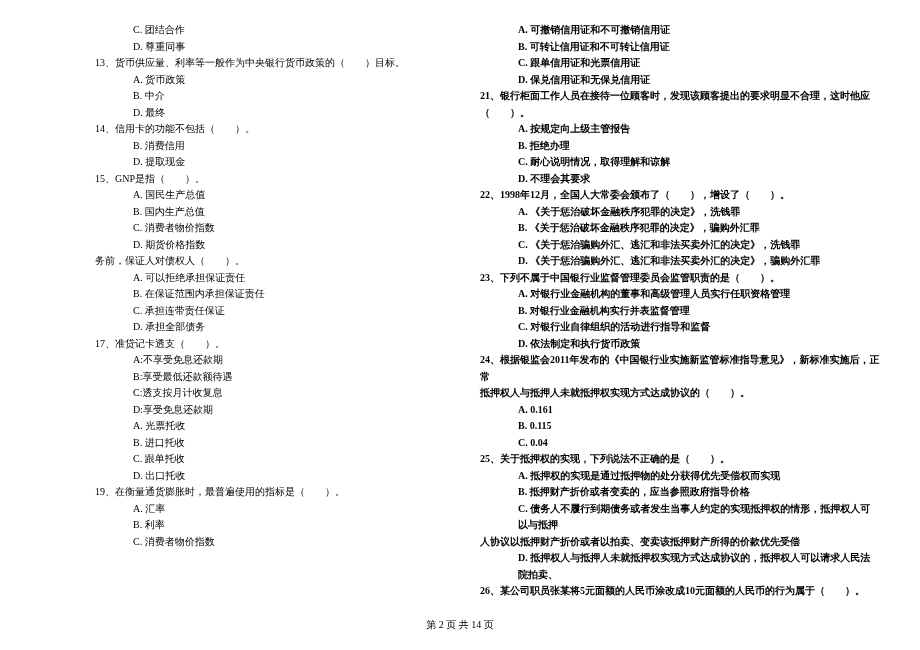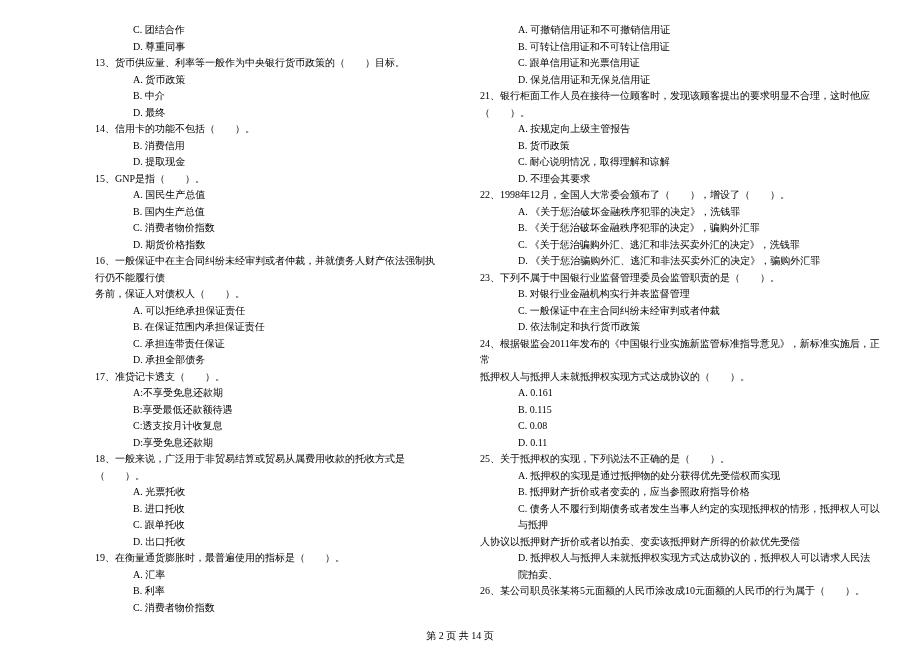--- a/index.html
+++ b/index.html
@@ -21,33 +21,34 @@
     }
     .column {
       width: 50%;
       padding-left: 95px;
       padding-right: 20px;
       line-height: 1.65;
     }
     .column-right {
       padding-left: 20px;
       padding-right: 40px;
+      font-weight: bold;
     }
     .option {
       padding-left: 38px;
     }
     .question {
       padding-left: 0;
     }
     .continuation {
       padding-left: 0;
     }
     .footer {
       position: absolute;
-      bottom: 7px;
+      bottom: 18px;
       width: 100%;
       text-align: center;
       font-size: 10px;
       margin-top: 31px;
     }
   </style>
 </head>
 <body>
 
 <div class="page-container">
@@ -59,69 +60,67 @@
     <div class="option">B. 中介</div>
     <div class="option">D. 最终</div>
     <div class="question">14、信用卡的功能不包括（　　）。</div>
     <div class="option">B. 消费信用</div>
     <div class="option">D. 提取现金</div>
     <div class="question">15、GNP是指（　　）。</div>
     <div class="option">A. 国民生产总值</div>
     <div class="option">B. 国内生产总值</div>
     <div class="option">C. 消费者物价指数</div>
     <div class="option">D. 期货价格指数</div>
-    <div class="question">16、一般保证中在主合同纠纷未经审判或者仲裁，并就债务人财产依法强制执行仍不能履行债</div>
     <div class="continuation">务前，保证人对债权人（　　）。</div>
     <div class="option">A. 可以拒绝承担保证责任</div>
     <div class="option">B. 在保证范围内承担保证责任</div>
     <div class="option">C. 承担连带责任保证</div>
     <div class="option">D. 承担全部债务</div>
     <div class="question">17、准贷记卡透支（　　）。</div>
     <div class="option">A:不享受免息还款期</div>
     <div class="option">B:享受最低还款额待遇</div>
     <div class="option">C:透支按月计收复息</div>
     <div class="option">D:享受免息还款期</div>
-    <div class="question">18、一般来说，广泛用于非贸易结算或贸易从属费用收款的托收方式是（　　）。</div>
     <div class="option">A. 光票托收</div>
     <div class="option">B. 进口托收</div>
     <div class="option">C. 跟单托收</div>
     <div class="option">D. 出口托收</div>
     <div class="question">19、在衡量通货膨胀时，最普遍使用的指标是（　　）。</div>
     <div class="option">A. 汇率</div>
     <div class="option">B. 利率</div>
     <div class="option">C. 消费者物价指数</div>
 
   </div>
 
   <div class="column column-right">
     <div class="option">A. 可撤销信用证和不可撤销信用证</div>
     <div class="option">B. 可转让信用证和不可转让信用证</div>
     <div class="option">C. 跟单信用证和光票信用证</div>
     <div class="option">D. 保兑信用证和无保兑信用证</div>
     <div class="question">21、银行柜面工作人员在接待一位顾客时，发现该顾客提出的要求明显不合理，这时他应</div>
     <div class="continuation">（　　）。</div>
     <div class="option">A. 按规定向上级主管报告</div>
-    <div class="option">B. 货币政策</div>
+    <div class="option">B. 拒绝办理</div>
     <div class="option">C. 耐心说明情况，取得理解和谅解</div>
     <div class="option">D. 不理会其要求</div>
     <div class="question">22、1998年12月，全国人大常委会颁布了（　　），增设了（　　）。</div>
     <div class="option">A. 《关于惩治破坏金融秩序犯罪的决定》，洗钱罪</div>
     <div class="option">B. 《关于惩治破坏金融秩序犯罪的决定》，骗购外汇罪</div>
     <div class="option">C. 《关于惩治骗购外汇、逃汇和非法买卖外汇的决定》，洗钱罪</div>
     <div class="option">D. 《关于惩治骗购外汇、逃汇和非法买卖外汇的决定》，骗购外汇罪</div>
     <div class="question">23、下列不属于中国银行业监督管理委员会监管职责的是（　　）。</div>
+    <div class="option">A. 对银行业金融机构的董事和高级管理人员实行任职资格管理</div>
     <div class="option">B. 对银行业金融机构实行并表监督管理</div>
-    <div class="option">C. 一般保证中在主合同纠纷未经审判或者仲裁</div>
+    <div class="option">C. 对银行业自律组织的活动进行指导和监督</div>
     <div class="option">D. 依法制定和执行货币政策</div>
     <div class="question">24、根据银监会2011年发布的《中国银行业实施新监管标准指导意见》，新标准实施后，正常</div>
     <div class="continuation">抵押权人与抵押人未就抵押权实现方式达成协议的（　　）。</div>
     <div class="option">A. 0.161</div>
     <div class="option">B. 0.115</div>
-    <div class="option">C. 0.08</div>
-    <div class="option">D. 0.11</div>
+    <div class="option">C. 0.04</div>
     <div class="question">25、关于抵押权的实现，下列说法不正确的是（　　）。</div>
     <div class="option">A. 抵押权的实现是通过抵押物的处分获得优先受偿权而实现</div>
     <div class="option">B. 抵押财产折价或者变卖的，应当参照政府指导价格</div>
     <div class="option">C. 债务人不履行到期债务或者发生当事人约定的实现抵押权的情形，抵押权人可以与抵押</div>
     <div class="continuation">人协议以抵押财产折价或者以拍卖、变卖该抵押财产所得的价款优先受偿</div>
     <div class="option">D. 抵押权人与抵押人未就抵押权实现方式达成协议的，抵押权人可以请求人民法院拍卖、</div>
     <div class="question">26、某公司职员张某将5元面额的人民币涂改成10元面额的人民币的行为属于（　　）。</div>
 
   </div>
 </div>

